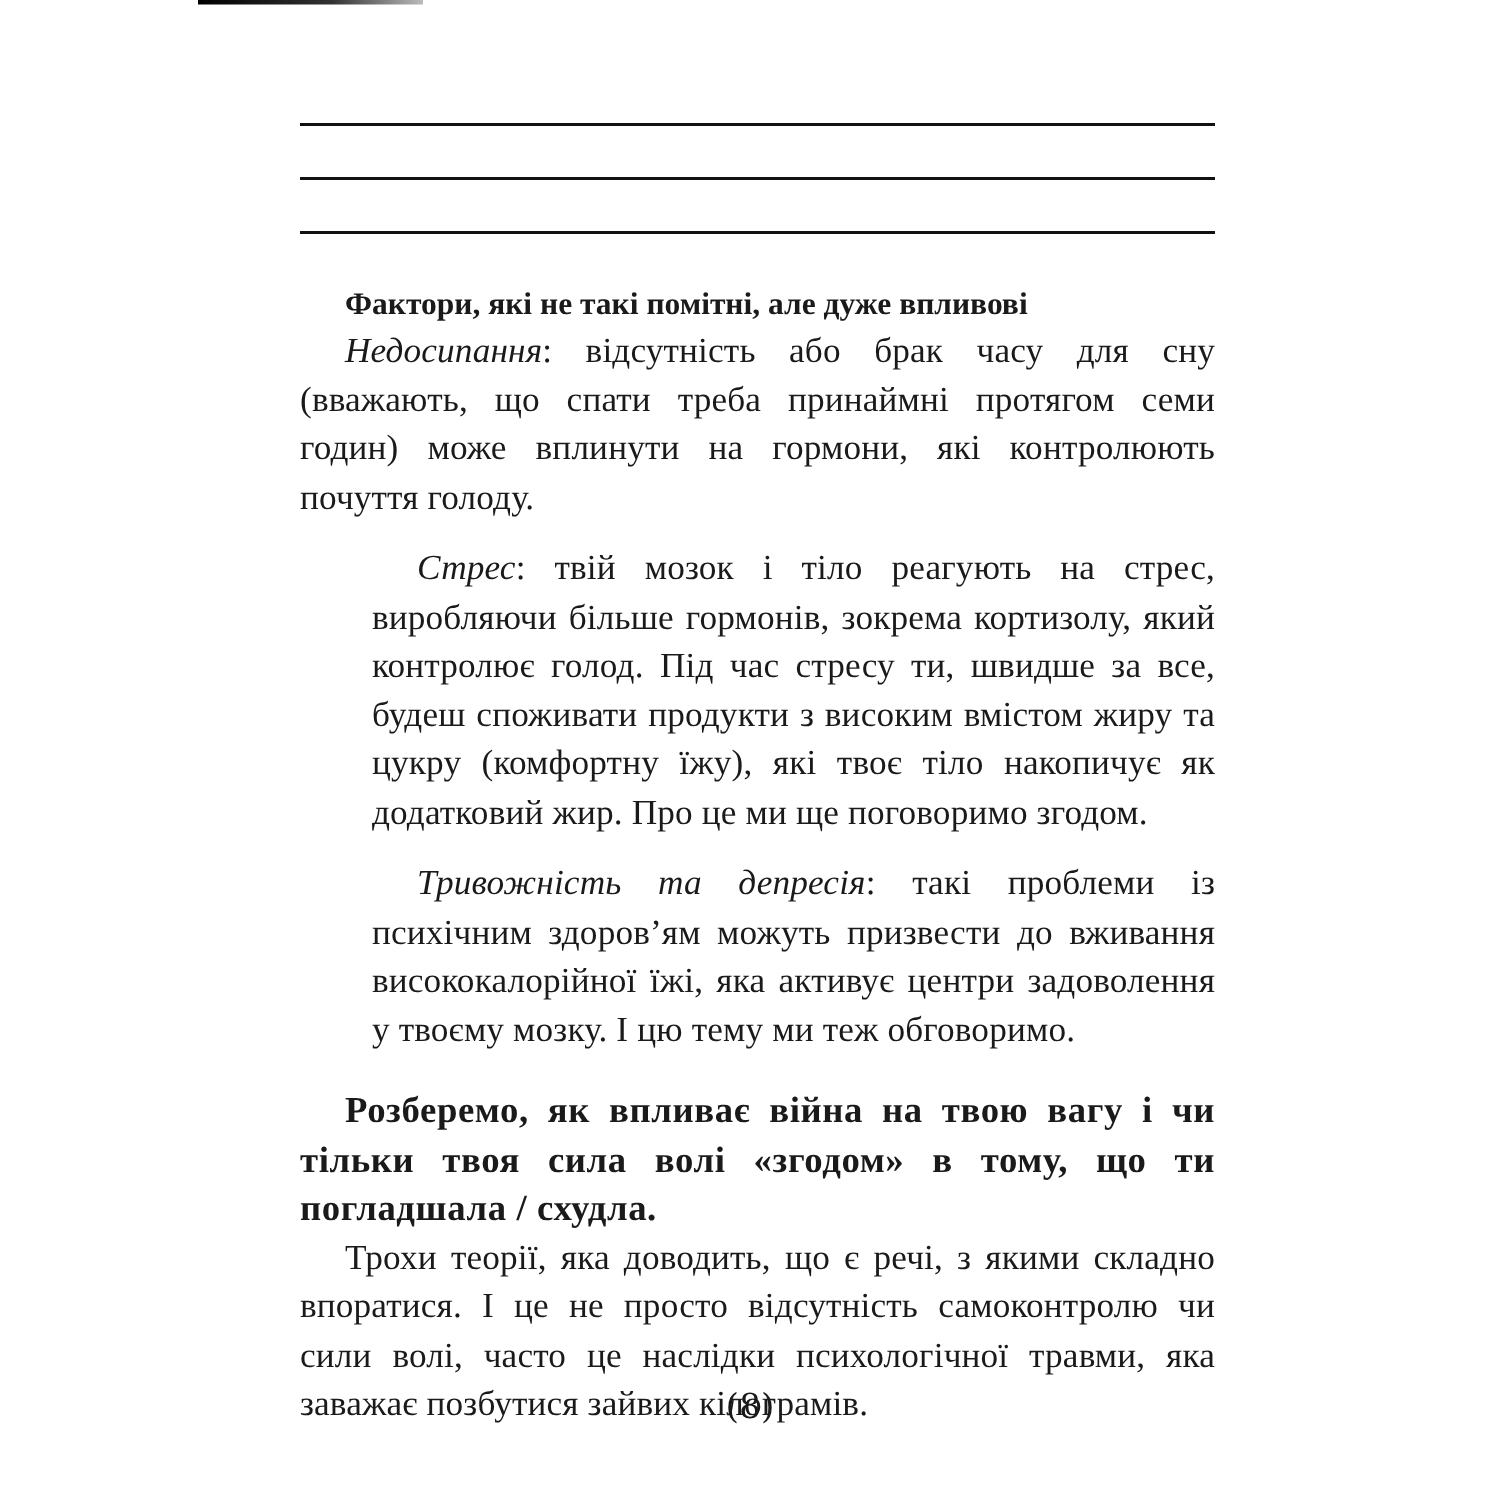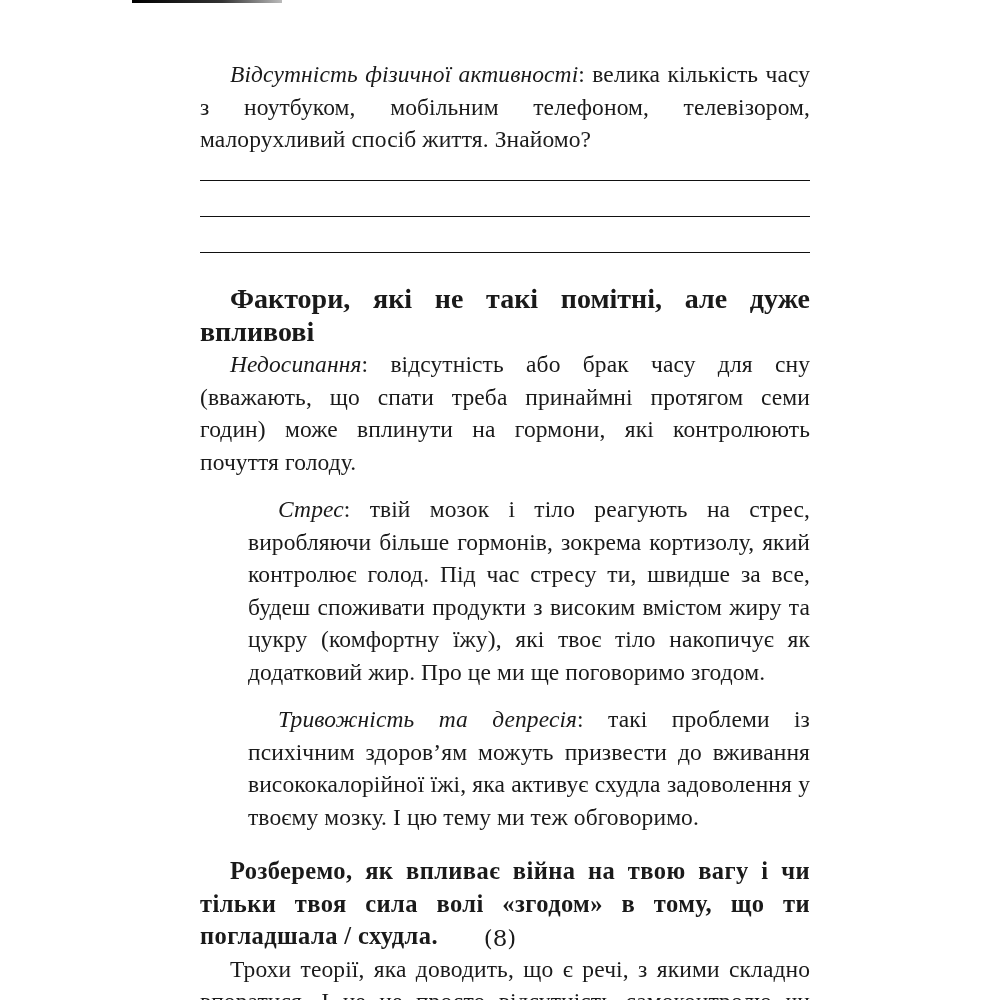--- a/index.html
+++ b/index.html
@@ -47,21 +47,21 @@
     .write-line {
       height: 1.5px;
       background: #111;
       margin-bottom: 34.5px;
     }
     .write-line:last-child {
       margin-bottom: 0;
     }
     h2 {
       margin: 24px 0 0 0;
-      font-size: 28px;
+      font-size: 21px;
       line-height: 32.5px;
       font-weight: bold;
       text-indent: 30px;
       text-align: justify;
     }
     h2.big {
       margin-top: 22px;
       font-size: 24.5px;
       letter-spacing: 0.4px;
     }
@@ -77,35 +77,34 @@
       color: #1a1a1a;
     }
   </style>
 </head>
 <body>
 
 <div class="top-rule"></div>
 
 <div class="page">
 
-  <p><em>Відсутність фізичної активності</em><span>: велика кількість часу з ноутбуком, мобільним телефоном, телевізором, малорухливий спосіб життя. Знайомо?</span></p>
 
   <div class="write-lines">
     <div class="write-line"></div>
     <div class="write-line"></div>
     <div class="write-line"></div>
   </div>
 
   <h2 style="margin-top:30px;">Фактори, які не такі помітні, але дуже впливові</h2>
 
   <p><em>Недосипання</em><span>: відсутність або брак часу для сну (вважають, що спати треба принаймні протягом семи годин) може вплинути на гормони, які контролюють почуття голоду.</span></p>
 
   <p class="para-gap"><em>Стрес</em><span>: твій мозок і тіло реагують на стрес, виробляючи більше гормонів, зокрема кортизолу, який контролює голод. Під час стресу ти, швидше за все, будеш споживати продукти з високим вмістом жиру та цукру (комфортну їжу), які твоє тіло накопичує як додатковий жир. Про це ми ще поговоримо згодом.</span></p>
 
-  <p class="para-gap"><em>Тривожність та депресія</em><span>: такі проблеми із психічним здоров’ям можуть призвести до вживання висококалорійної їжі, яка активує схудла задоволення у твоєму мозку. І цю тему ми теж обговоримо.</span></p>
+  <p class="para-gap"><em>Тривожність та депресія</em><span>: такі проблеми із психічним здоров’ям можуть призвести до вживання висококалорійної їжі, яка активує центри задоволення у твоєму мозку. І цю тему ми теж обговоримо.</span></p>
 
   <h2 class="big">Розберемо, як впливає війна на твою вагу і чи тільки твоя сила волі «згодом» в тому, що ти погладшала / схудла.</h2>
 
   <p>Трохи теорії, яка доводить, що є речі, з якими складно впоратися. І це не просто відсутність самоконтролю чи сили волі, часто це наслідки психологічної травми, яка заважає позбутися зайвих кілограмів.</p>
 
 </div>
 
 <div class="page-number">(8)</div>
 
 </body></html>

